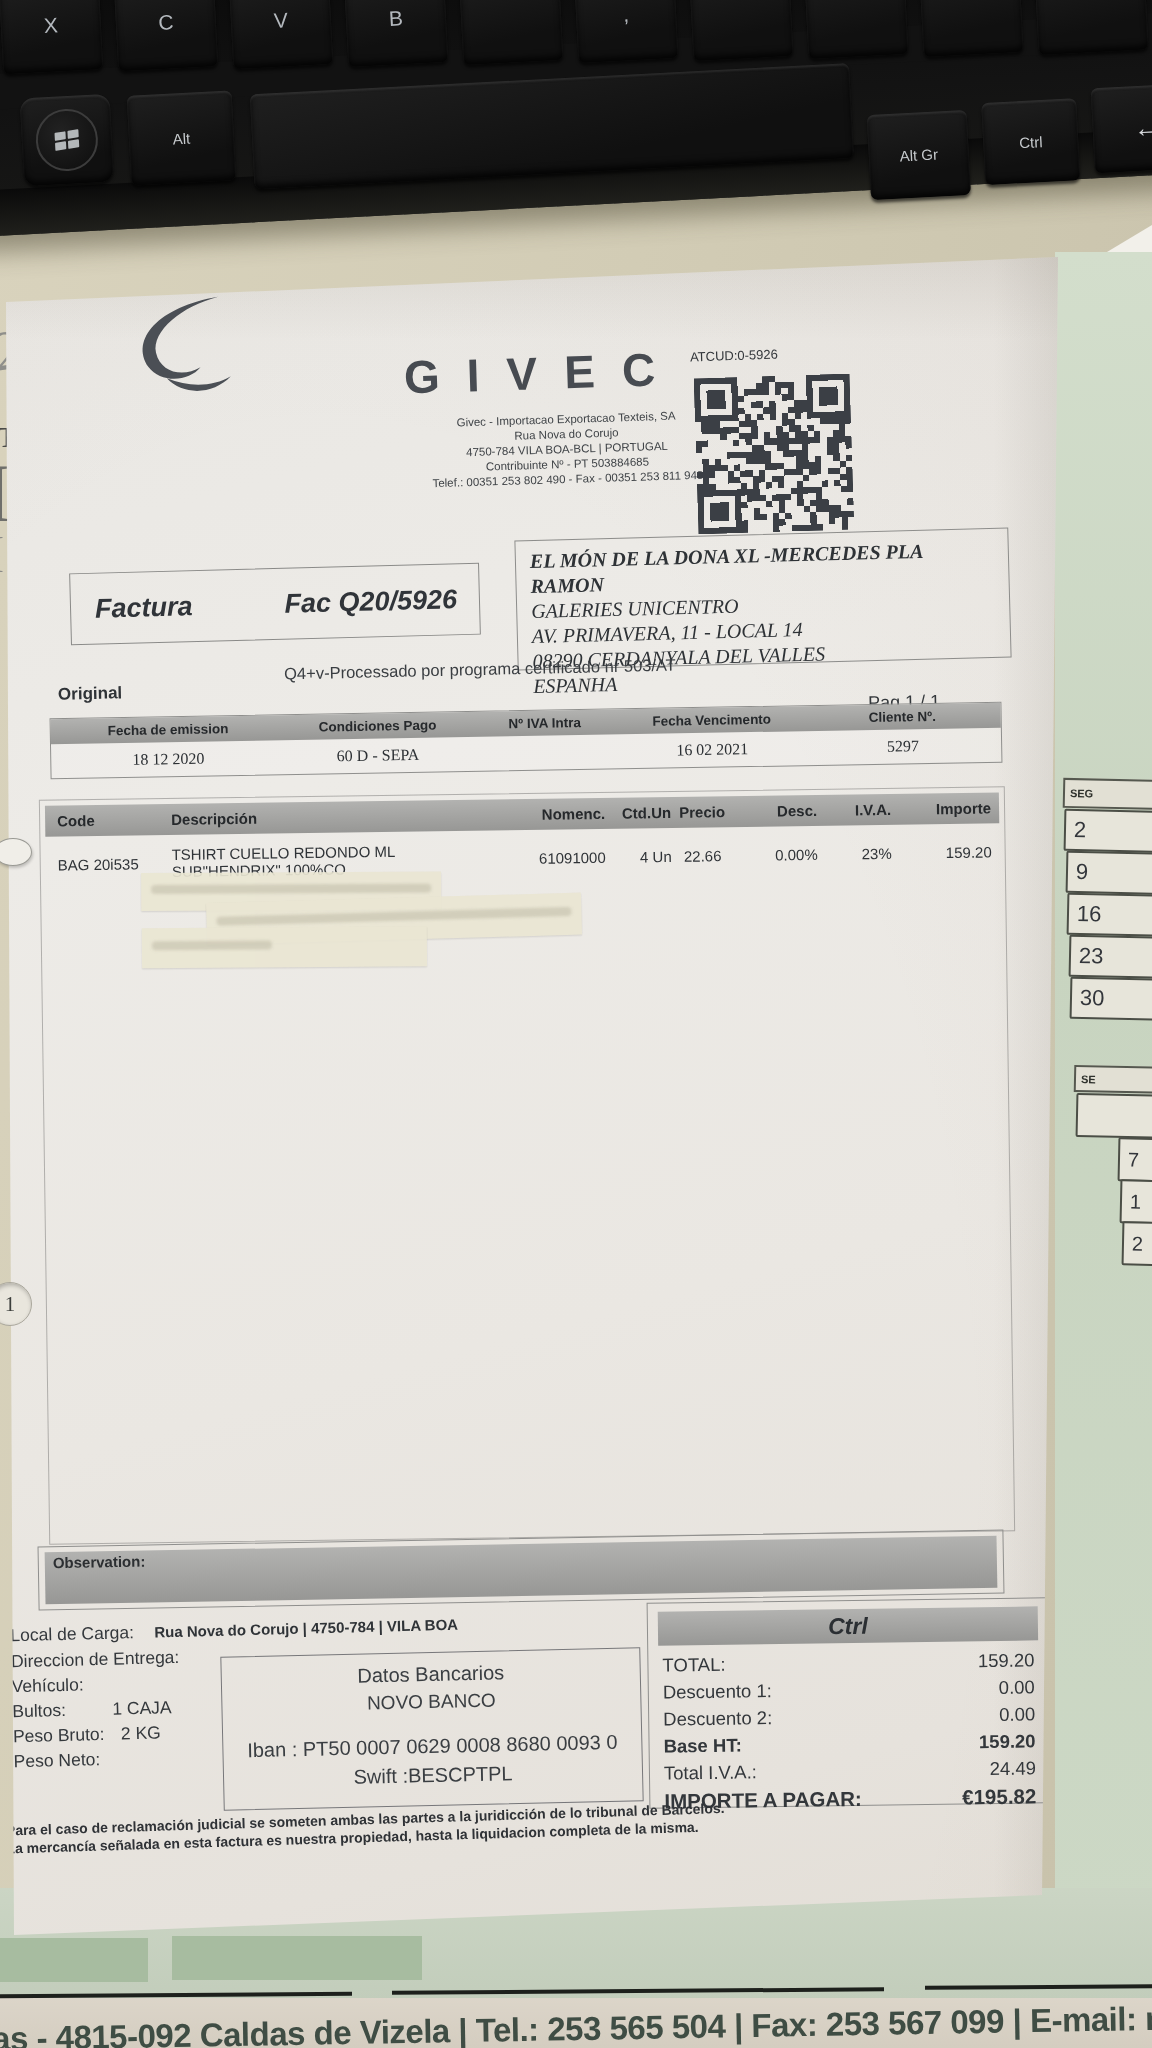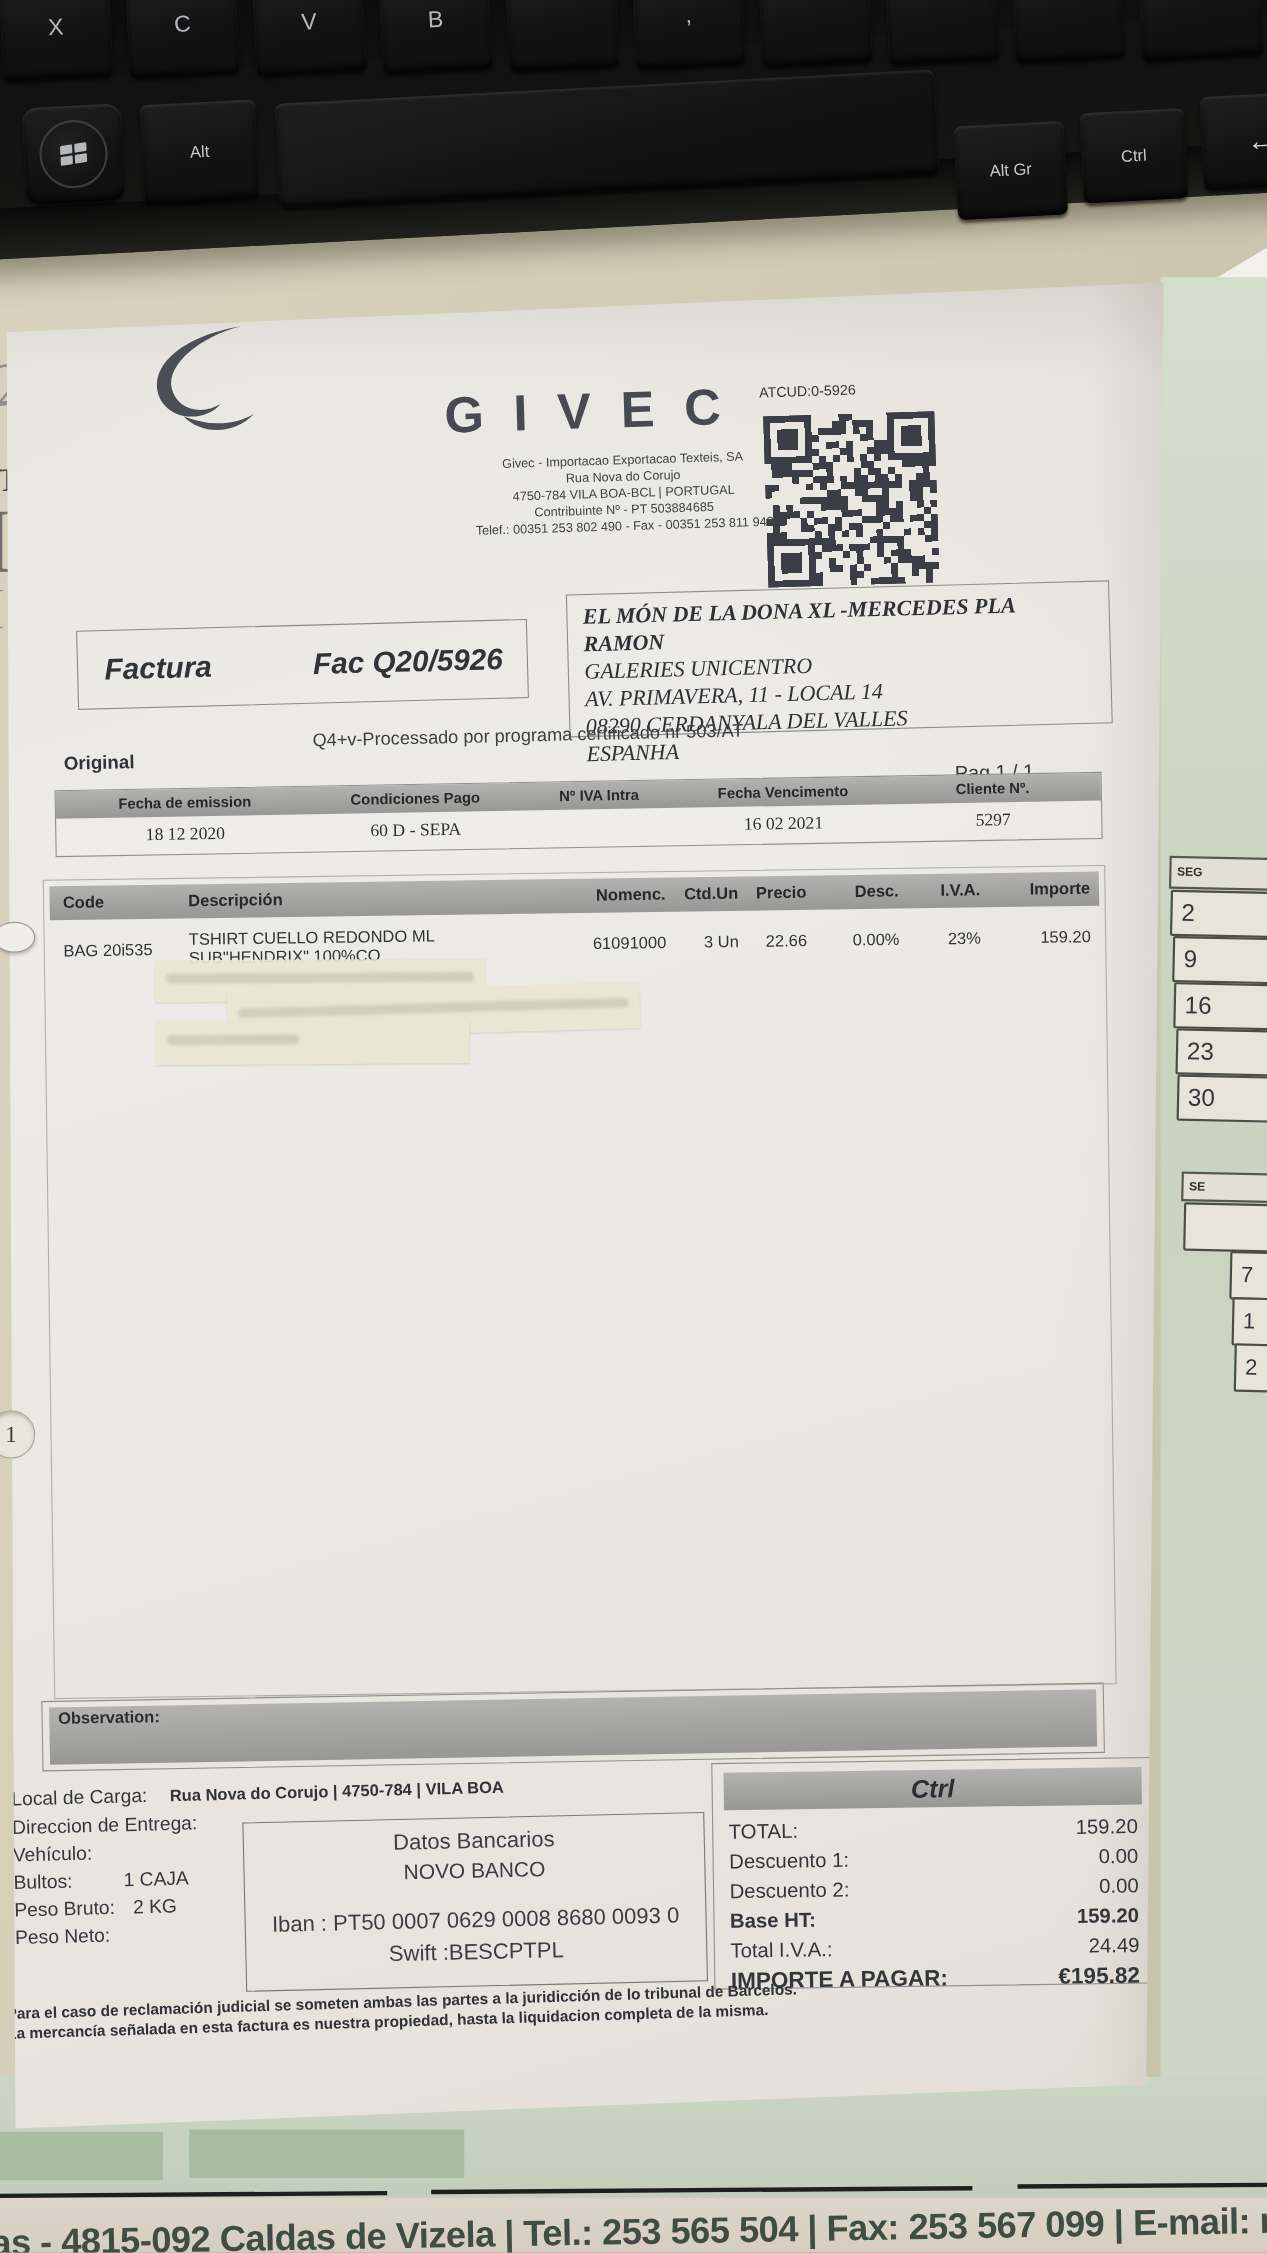--- a/index.html
+++ b/index.html
@@ -72,21 +72,21 @@
   .ic{text-align:center;}
   .ic1{width:235px;}.ic2{width:185px;}.ic3{width:150px;}.ic4{width:185px;}.ic5{width:197px;}
   #items-box{width:966px;height:745px;border:1px solid rgba(80,80,78,.38);box-sizing:border-box;}
   #items-head{position:absolute;left:5px;top:5px;right:5px;height:31px;display:flex;align-items:center;
     font-size:15px;font-weight:bold;color:#26292c;}
   #item-row{position:absolute;left:5px;top:47px;right:5px;display:flex;align-items:center;font-size:15px;color:#2f3337;}
   .col-code{width:108px;padding-left:12px;}
   .col-desc{flex:1;padding-left:6px;}
   .col-nom{width:104px;text-align:right;}
   .col-ctd{width:66px;text-align:right;}
-  .col-pre{width:62px;text-align:right;}
+  .col-pre{width:62px;text-align:center;}
   .col-dis{width:84px;text-align:right;}
   .col-iva{width:74px;text-align:right;}
   .col-imp{width:100px;text-align:right;padding-right:8px;}
   .tape{position:absolute;background:#eae6d3;opacity:.92;box-shadow:0 1px 2px rgba(0,0,0,.12);}
   .tape i{position:absolute;left:10px;right:10px;height:9px;border-radius:4px;background:rgba(130,128,105,.25);filter:blur(1.5px);}
   #obs-box{width:966px;height:64px;border:1px solid #8f8f8d;box-sizing:border-box;padding:5px 6px;}
   #obs-bar{width:100%;height:100%;box-sizing:border-box;padding:2px 8px;font-size:15px;font-weight:bold;color:#2c2f32;}
   .ship-label{font-size:17.5px;color:#34383c;}
   .ship-val{font-size:15px;font-weight:bold;color:#2f3337;}
   #bank-box{width:420px;height:154px;border:1.5px solid #77777a;box-sizing:border-box;text-align:center;color:#3a3e42;}
@@ -587,21 +587,21 @@
         <span class="col-ctd">Ctd.Un</span>
         <span class="col-pre">Precio</span>
         <span class="col-dis">Desc.</span>
         <span class="col-iva">I.V.A.</span>
         <span class="col-imp">Importe</span>
       </div>
       <div id="item-row">
         <span class="col-code">BAG 20i535</span>
         <span class="col-desc">TSHIRT CUELLO REDONDO ML SUB"HENDRIX" 100%CO</span>
         <span class="col-nom">61091000</span>
-        <span class="col-ctd">3 Un</span>
+        <span class="col-ctd">4 Un</span>
         <span class="col-pre">22.66</span>
         <span class="col-dis">0.00%</span>
         <span class="col-iva">23%</span>
         <span class="col-imp">159.20</span>
       </div>
 
       <div class="tape" style="left:100px;top:75px;width:300px;height:38px;transform:rotate(.5deg);">
           <i style="top:12px;"></i>
         </div>
       <div class="tape" style="left:165px;top:102px;width:375px;height:42px;transform:rotate(-.8deg);">

